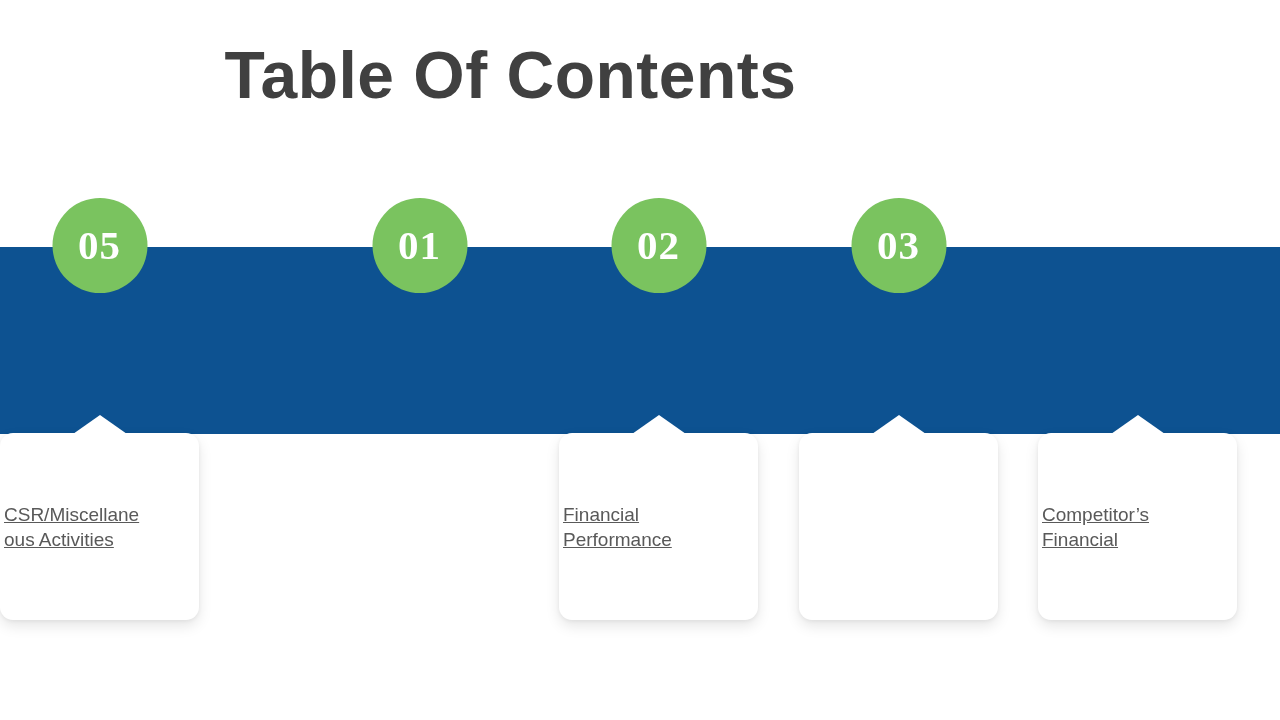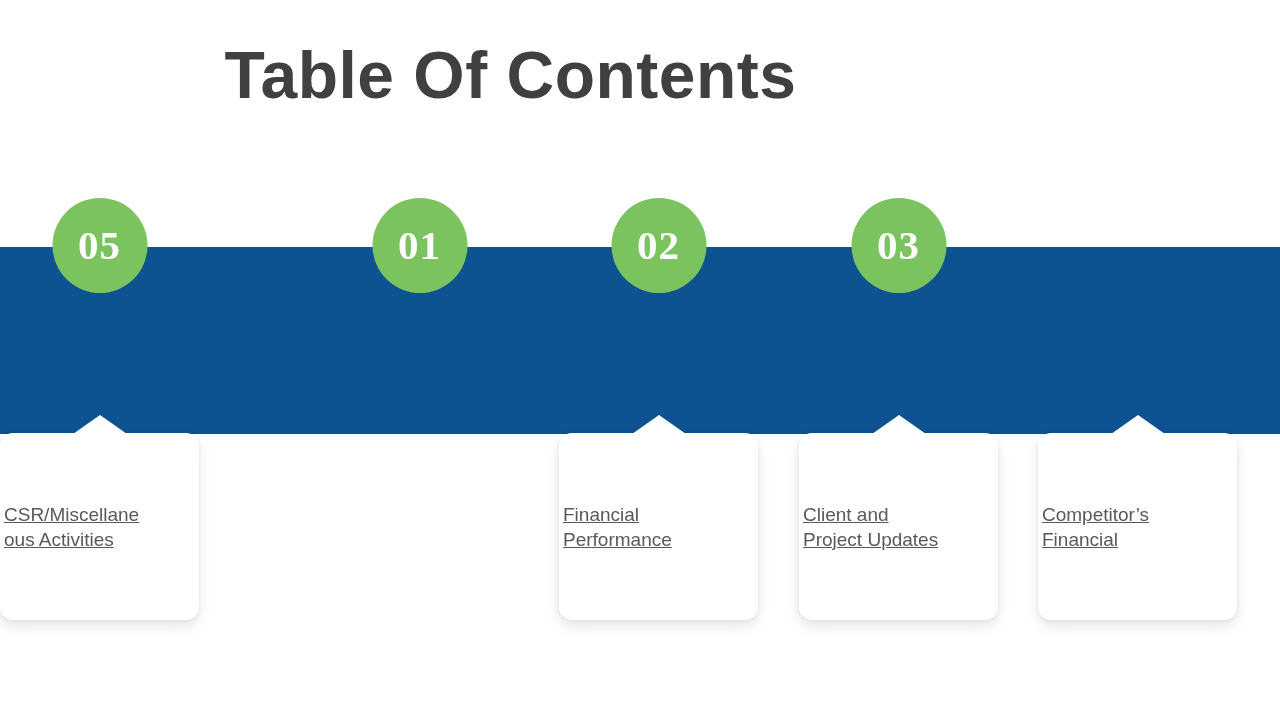--- a/index.html
+++ b/index.html
@@ -100,22 +100,20 @@
 Performance</div>
     </div>
   </div>
 
   <div class="item">
     <div class="circle">
       <span class="num">03</span>
     </div>
     <div class="card">
       <div class="notch"></div>
-      <div class="label">Client and
-Project Updates</div>
     </div>
   </div>
 
   <div class="item">
     <div class="card">
       <div class="notch"></div>
       <div class="label">Competitor’s
 Financial</div>
     </div>
   </div>

